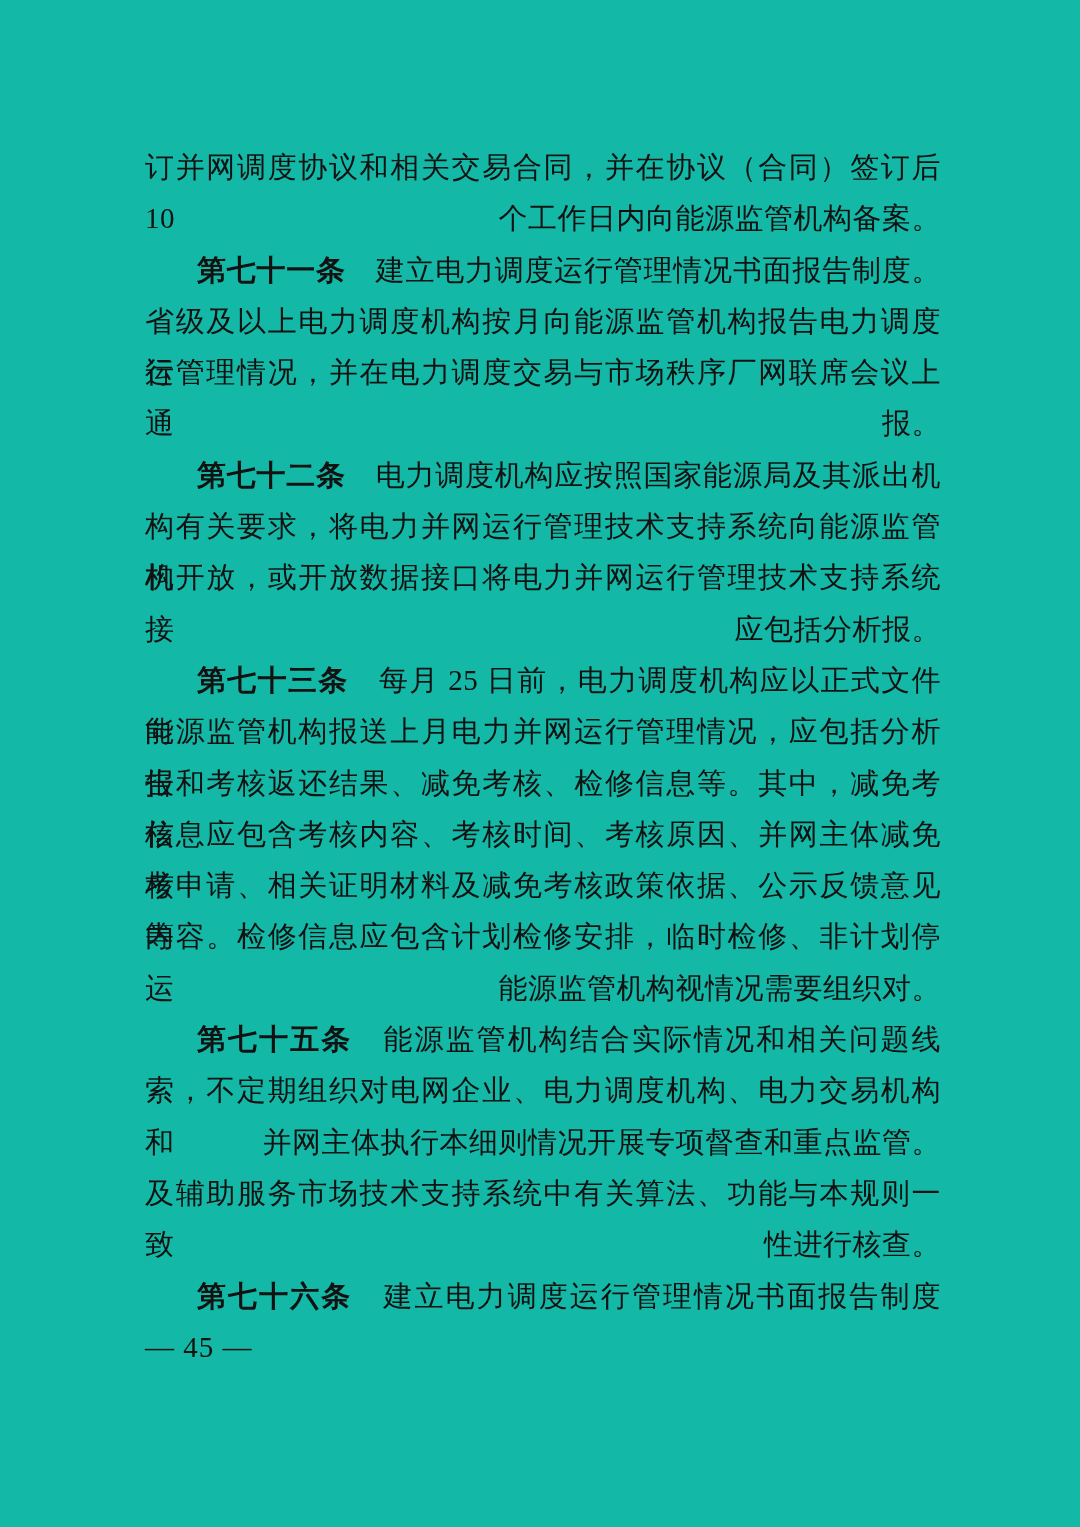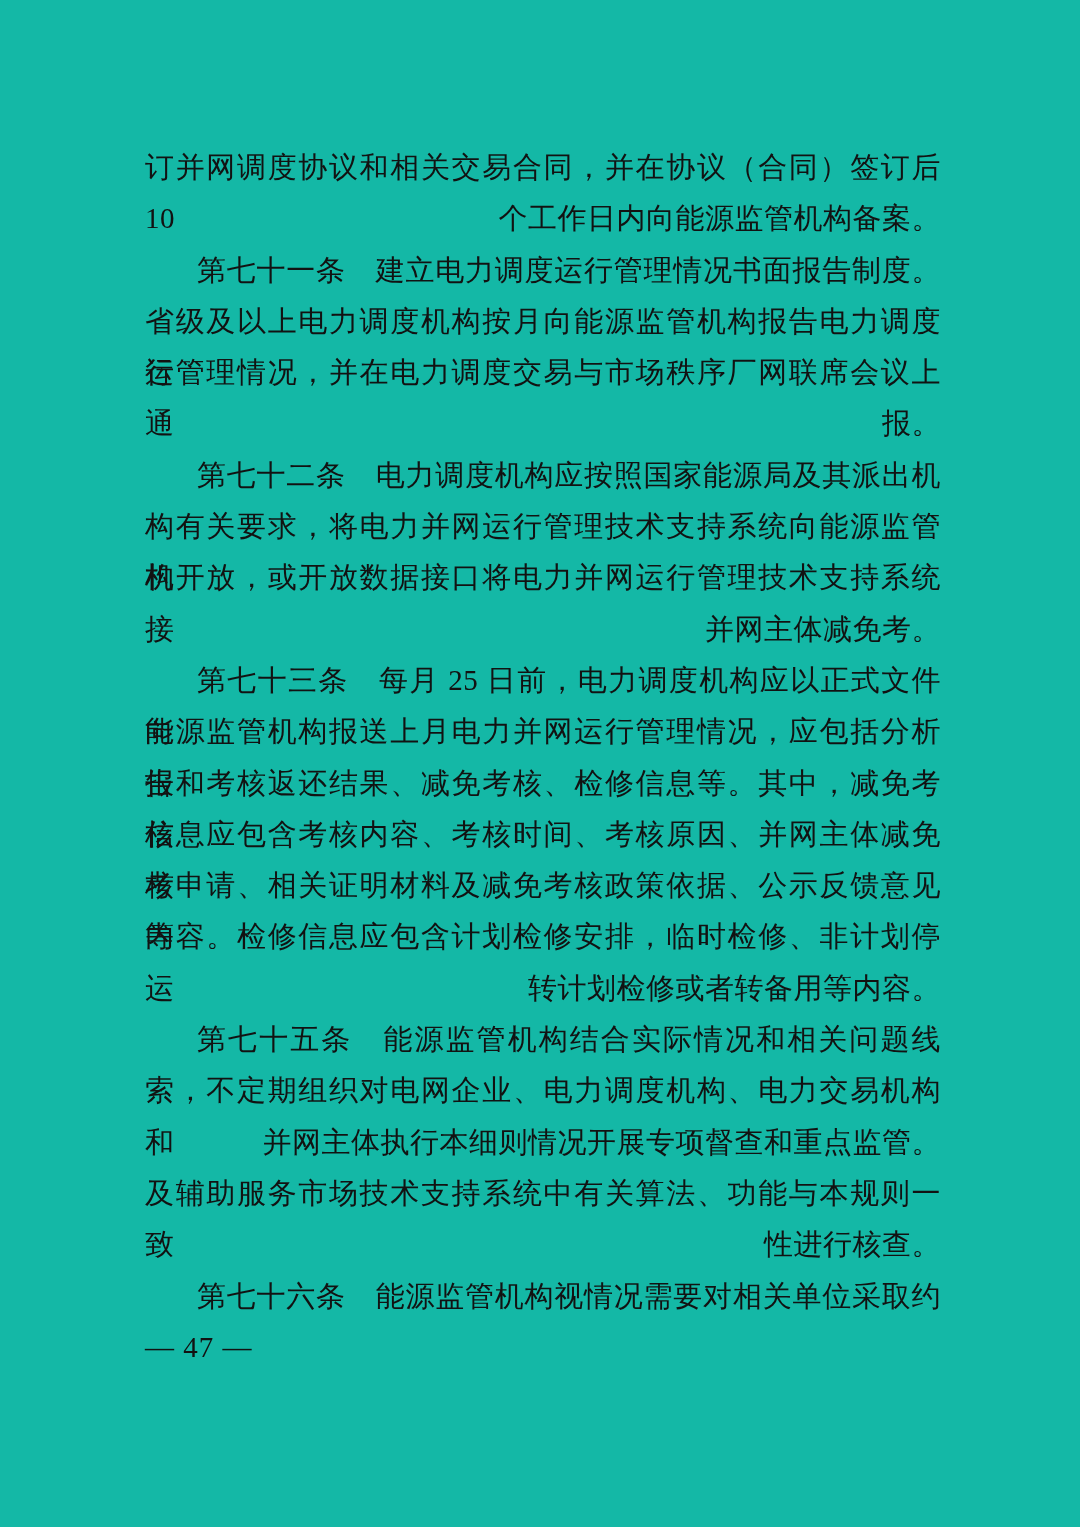--- a/index.html
+++ b/index.html
@@ -31,21 +31,21 @@
     letter-spacing: 0.5px;
   }
   .line.justified {
     text-align: justify;
     text-align-last: justify;
   }
   .line.indent {
     text-indent: 52px;
   }
   .head {
-    font-weight: 400;
+    font-weight: 700;
   }
   .footer-line {
     font-size: 29px;
     line-height: 51.3px;
     height: 51.3px;
     letter-spacing: 1px;
   }
 </style>
 </head>
 <body>
@@ -57,35 +57,35 @@
     <div class="line"><span>个工作日内向能源监管机构备案。</span></div>
 
     <div class="line justified indent"><span class="head">第七十一条</span><span>　建立电力调度运行管理情况书面报告制度。</span></div>
     <div class="line justified"><span>省级及以上电力调度机构按月向能源监管机构报告电力调度运</span></div>
     <div class="line justified"><span>行管理情况，并在电力调度交易与市场秩序厂网联席会议上通</span></div>
     <div class="line"><span>报。</span></div>
 
     <div class="line justified indent"><span class="head">第七十二条</span><span>　电力调度机构应按照国家能源局及其派出机</span></div>
     <div class="line justified"><span>构有关要求，将电力并网运行管理技术支持系统向能源监管机</span></div>
     <div class="line justified"><span>构开放，或开放数据接口将电力并网运行管理技术支持系统接</span></div>
-    <div class="line"><span>并网主体减免考。</span></div>
+    <div class="line"><span>应包括分析报。</span></div>
 
     <div class="line justified indent"><span class="head">第七十三条</span><span>　每月 25 日前，电力调度机构应以正式文件向</span></div>
     <div class="line justified"><span>能源监管机构报送上月电力并网运行管理情况，应包括分析报</span></div>
     <div class="line justified"><span>告和考核返还结果、减免考核、检修信息等。其中，减免考核</span></div>
     <div class="line justified"><span>信息应包含考核内容、考核时间、考核原因、并网主体减免考</span></div>
     <div class="line justified"><span>核申请、相关证明材料及减免考核政策依据、公示反馈意见等</span></div>
     <div class="line justified"><span>内容。检修信息应包含计划检修安排，临时检修、非计划停运</span></div>
-    <div class="line"><span>转计划检修或者转备用等内容。</span></div>
+    <div class="line"><span>能源监管机构视情况需要组织对。</span></div>
 
     <div class="line justified indent"><span class="head">第七十五条</span><span>　能源监管机构结合实际情况和相关问题线</span></div>
     <div class="line justified"><span>索，不定期组织对电网企业、电力调度机构、电力交易机构和</span></div>
     <div class="line"><span>并网主体执行本细则情况开展专项督查和重点监管。</span></div>
 
     <div class="line justified"><span>及辅助服务市场技术支持系统中有关算法、功能与本规则一致</span></div>
     <div class="line"><span>性进行核查。</span></div>
 
-    <div class="line justified indent"><span class="head">第七十六条</span><span>　能源监管机构视情况需要对相关单位采取约</span></div>
+    <div class="line justified indent"><span class="head">第七十六条</span><span>　建立电力调度运行管理情况书面报告制度</span></div>
 
-    <div class="footer-line">— 47 —</div>
+    <div class="footer-line">— 45 —</div>
 
   </div>
 </div>
 
 </body></html>

